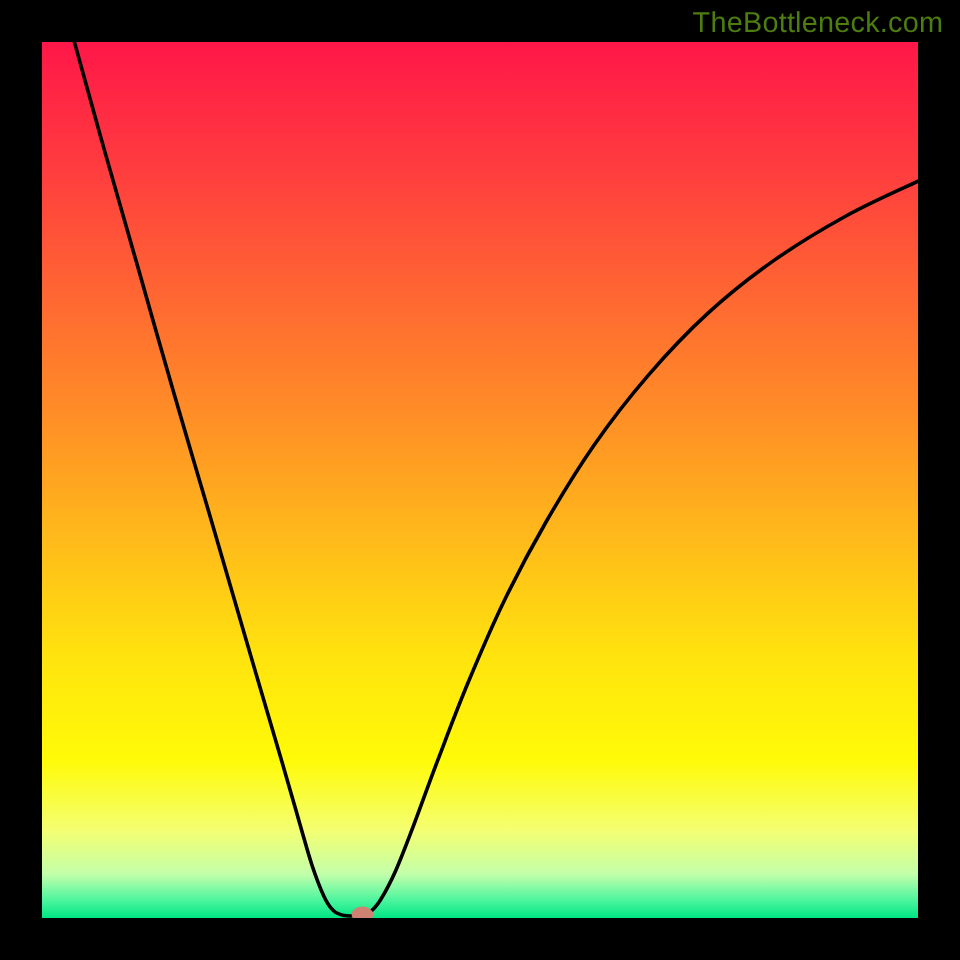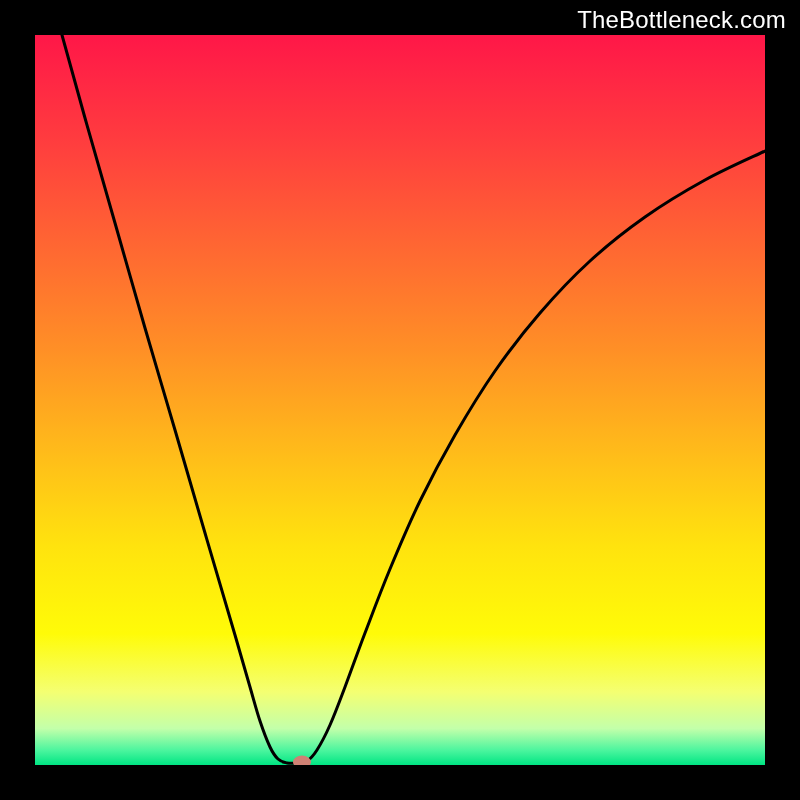--- a/index.html
+++ b/index.html
@@ -24,21 +24,21 @@
     left: 35px;
     top: 35px;
     width: 730px;
     height: 730px;
     overflow: hidden;
   }
   .watermark {
     position: absolute;
     top: 6px;
     right: 14px;
-    color: #ffffff;
+    color: #4d7c0f;
     font-size: 24px;
     font-weight: 500;
     letter-spacing: 0.2px;
     margin-left: 24px;
   }
   .marker {
     position: absolute;
     width: 18px;
     height: 13px;
     border-radius: 50%;

